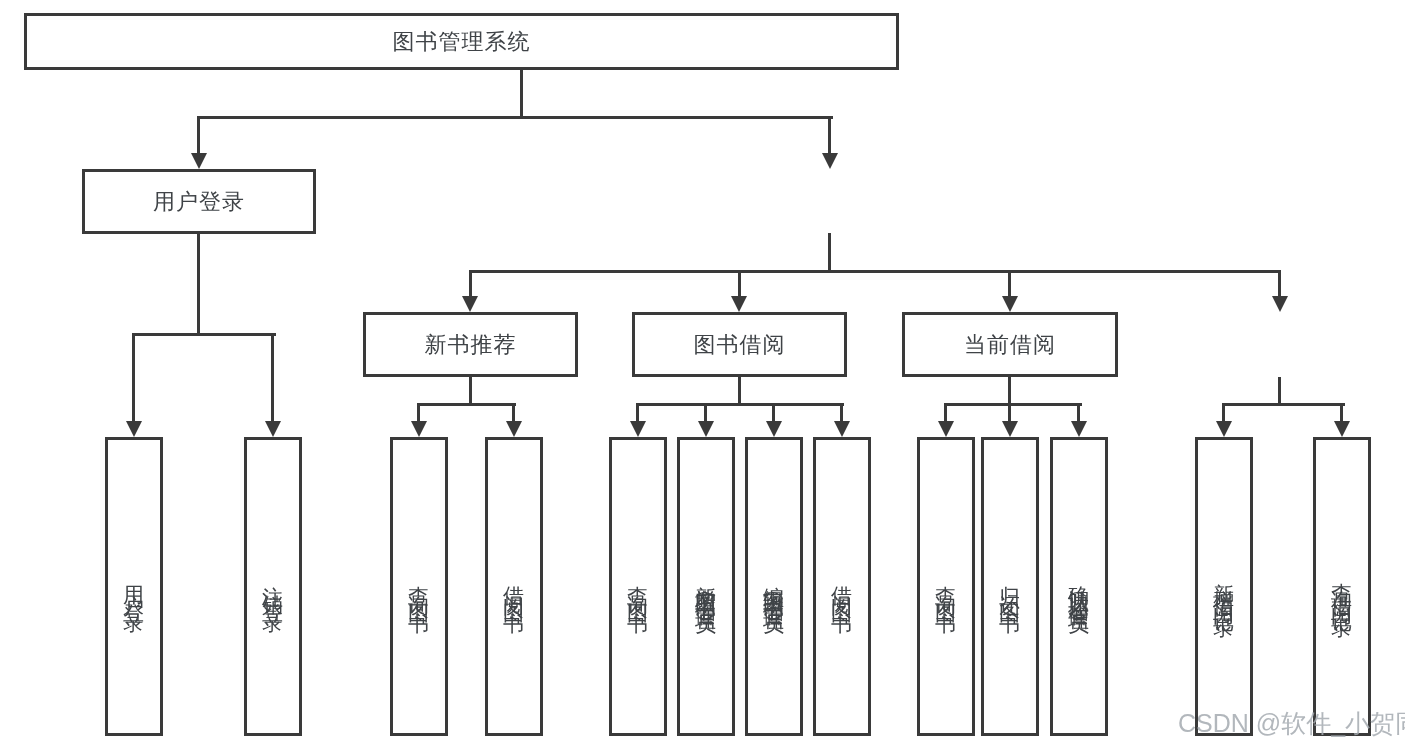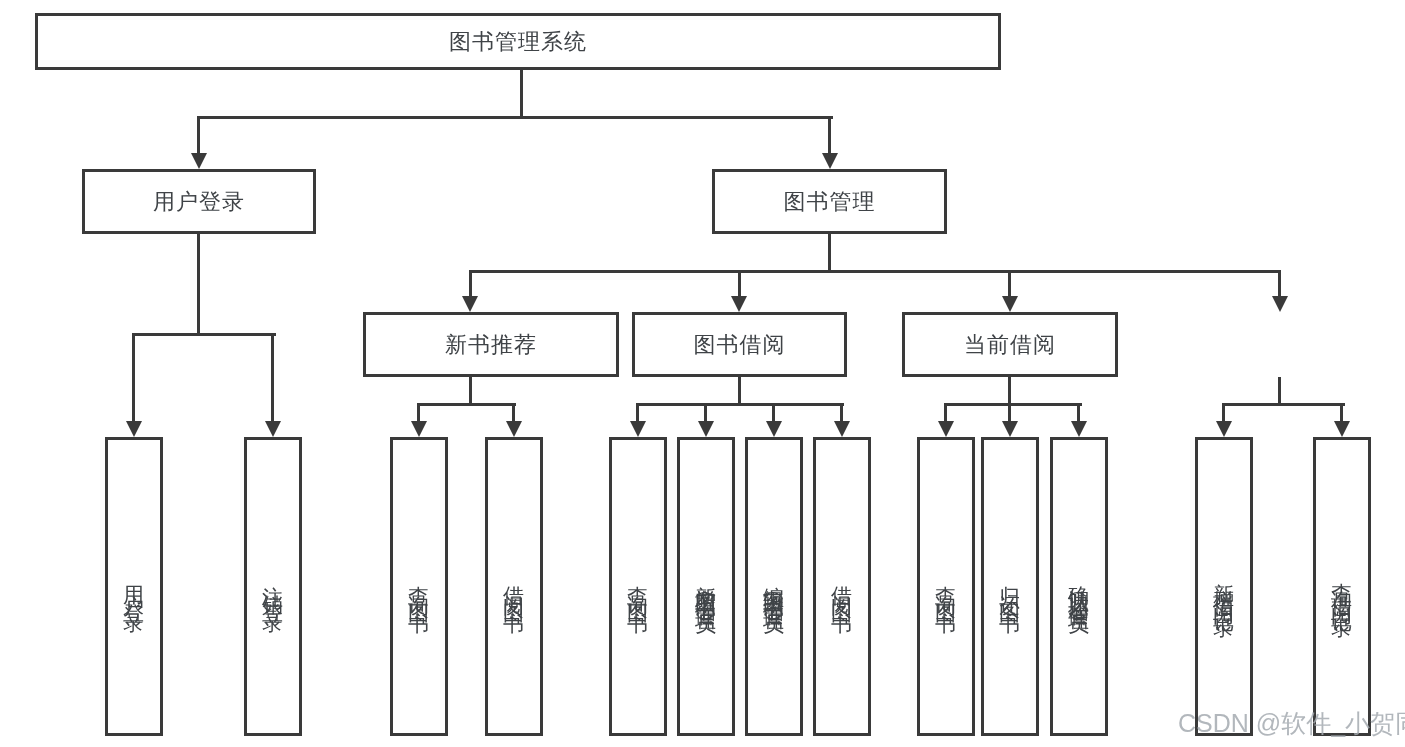--- a/index.html
+++ b/index.html
@@ -55,57 +55,54 @@
     color: rgba(165, 170, 176, 0.85);
     white-space: nowrap;
     z-index: 10;
   }
 </style>
 </head>
 <body>
 
 <div id="canvas">
 
-  <div class="node h-node" style="left:35px; top:13px; width:966px; height:57px;">
+  <div class="node h-node" style="left:24px; top:13px; width:875px; height:57px;">
     <span class="txt">图书管理系统</span>
   </div>
 
   <div class="line" style="left:520px; top:69px; width:3px; height:50px;"></div>
   <div class="line" style="left:197px; top:116px; width:636px; height:3px;"></div>
   <div class="line" style="left:197px; top:116px; width:3px; height:38px;"></div>
   <div class="arr" style="left:191px; top:153px;"></div>
   <div class="line" style="left:828px; top:116px; width:3px; height:38px;"></div>
   <div class="arr" style="left:822px; top:153px;"></div>
 
   <div class="node h-node" style="left:82px; top:169px; width:234px; height:65px;">
     <span class="txt">用户登录</span>
-  </div>
-  <div class="node h-node" style="left:712px; top:169px; width:235px; height:65px;">
-    <span class="txt">图书管理</span>
   </div>
 
   <div class="line" style="left:197px; top:233px; width:3px; height:103px;"></div>
   <div class="line" style="left:132px; top:333px; width:144px; height:3px;"></div>
   <div class="line" style="left:132px; top:333px; width:3px; height:89px;"></div>
   <div class="arr" style="left:126px; top:421px;"></div>
   <div class="line" style="left:271px; top:333px; width:3px; height:89px;"></div>
   <div class="arr" style="left:265px; top:421px;"></div>
 
   <div class="line" style="left:828px; top:233px; width:3px; height:40px;"></div>
   <div class="line" style="left:469px; top:270px; width:812px; height:3px;"></div>
   <div class="line" style="left:469px; top:270px; width:3px; height:27px;"></div>
   <div class="arr" style="left:462px; top:296px;"></div>
   <div class="line" style="left:738px; top:270px; width:3px; height:27px;"></div>
   <div class="arr" style="left:731px; top:296px;"></div>
   <div class="line" style="left:1008px; top:270px; width:3px; height:27px;"></div>
   <div class="arr" style="left:1002px; top:296px;"></div>
   <div class="line" style="left:1278px; top:270px; width:3px; height:27px;"></div>
   <div class="arr" style="left:1272px; top:296px;"></div>
 
-  <div class="node h-node" style="left:363px; top:312px; width:256px; height:65px;align-items:center;">
+  <div class="node h-node" style="left:363px; top:312px; width:215px; height:65px;align-items:center;">
     <span class="txt">新书推荐</span>
   </div>
   <div class="node h-node" style="left:632px; top:312px; width:215px; height:65px;">
     <span class="txt">图书借阅</span>
   </div>
   <div class="node h-node" style="left:902px; top:312px; width:216px; height:65px;">
     <span class="txt">当前借阅</span>
   </div>
 
   <div class="line" style="left:469px; top:377px; width:3px; height:29px;"></div>

